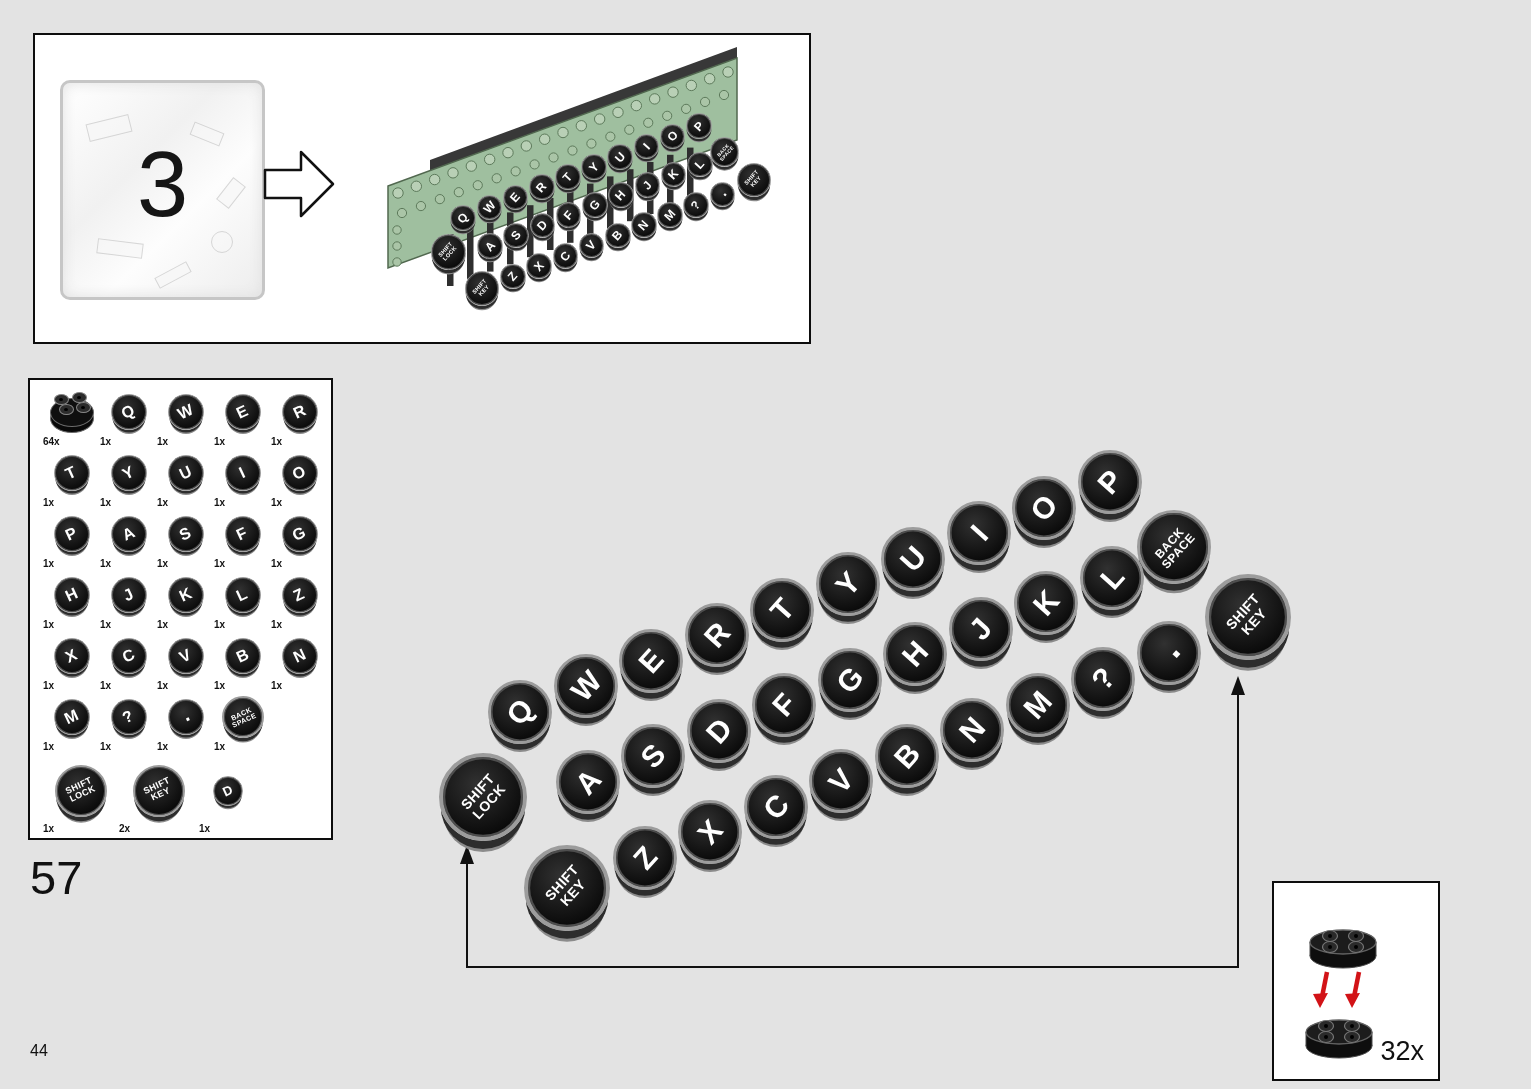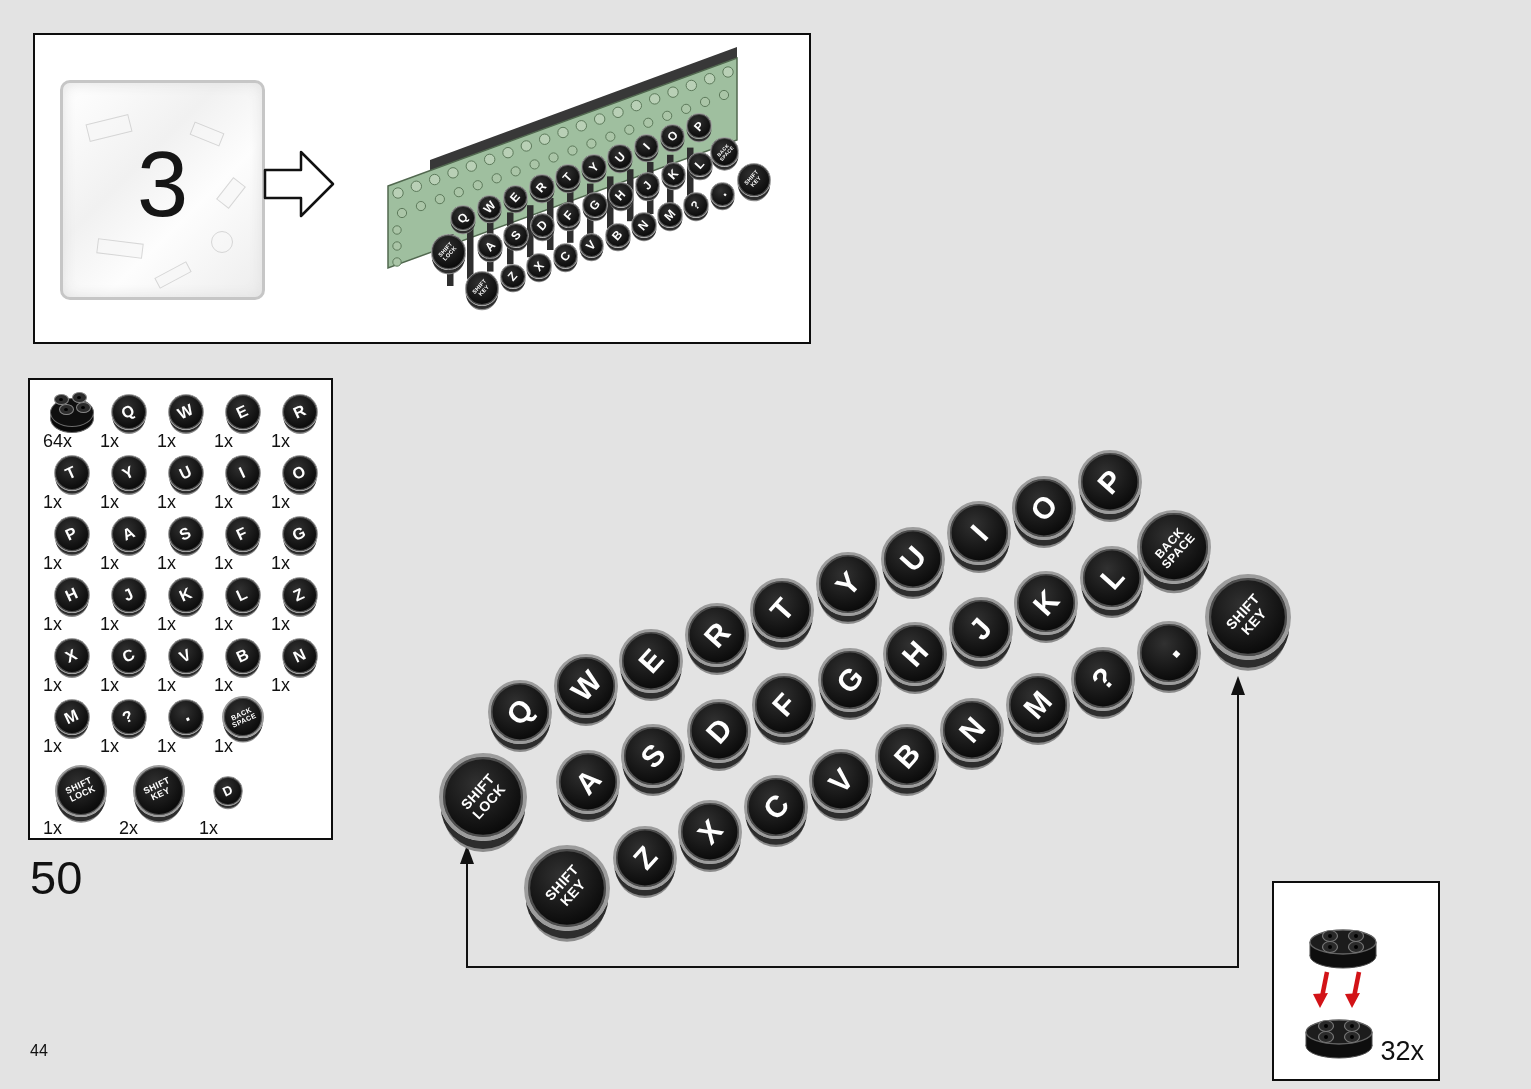--- a/index.html
+++ b/index.html
@@ -18,21 +18,21 @@
 .bag{position:absolute;left:25px;top:45px;width:205px;height:220px;border:3px solid #c6c6c6;border-radius:10px;background:linear-gradient(135deg,#ffffff,#f1f1f1 38%,#fdfdfd 62%,#ededed);box-shadow:inset 0 0 14px #e0e0e0}
 .bag-num{position:absolute;left:50%;top:50%;transform:translate(-50%,-55%);font-size:92px;color:#161616}
 .bagbit{position:absolute;border:1.5px solid #c0c0c0;opacity:.6;background:#f7f7f7}
 .bagbit.round{border-radius:50%}
 .step-number{position:absolute;left:30px;top:850px;font-size:47px;z-index:1}
 .page-number{position:absolute;left:30px;top:1042px;font-size:16px;z-index:1}
 .plist-row{display:flex;align-items:stretch;height:61px}
 .plist-row.tall{height:78px;margin-top:4px}
 .plist-cell{width:57px;display:flex;flex-direction:column;height:100%}
 .pkey-wrap{flex:1;display:flex;align-items:center;justify-content:center}
-.pcount{font-size:18px;font-weight:normal;height:17px;line-height:15px}
+.pcount{font-size:10px;font-weight:bold;height:17px;line-height:15px}
 .stack-icon{position:relative;width:46px;height:42px}
 .sbody{position:absolute;left:1px;top:7px;width:44px;height:29px;border-radius:50%;background:#0f0f0f;border:1.5px solid #6b6b6b}
 .sbody.two{top:13px;background:#090909}
 .stud{position:absolute;width:15px;height:11px;border-radius:50%;background:#2c2c2c;border:1.5px solid #868686}
 .stud::after{content:"";position:absolute;left:4.5px;top:3px;width:4px;height:3px;border-radius:50%;background:#000}
 .callout-count{position:absolute;right:14px;bottom:12px;font-size:27px;z-index:2}
 </style>
 </head>
 <body>
 
@@ -319,21 +319,21 @@
         <div class="pkey-wrap">
           <div class="key pkey" style="width: 30px; height: 30px; font-size: 13px; border: 1.5px solid var(--key_rim,#9c9c9c); box-shadow: rgb(78, 78, 78) 0px 0px 0px 1px inset, rgb(45, 45, 45) 0px 3px 0px -1px, rgb(139, 139, 139) 0px 4.8px 0px -1.5px;">
             <span class="kl">D</span>
           </div>
         </div>
         <div class="pcount">1x</div>
       </div>
     </div>
   </div>
 
-<div class="step-number">50</div>
+<div class="step-number">57</div>
 
 <div class="box callout-box">
   <div class="callout-count">32x</div>
 </div>
 
 <svg class="full-svg" width="1531" height="1089" viewBox="0 0 1531 1089">
   <polygon points="265,170 301,170 301,152 333,184 301,216 301,198 265,198" style="fill:#fff;stroke:#111;stroke-width:2.5;stroke-linejoin:round"></polygon>
   <g>
     <polygon points="430,160 737,47 737,90 430,203" style="fill:#383838"></polygon>
     <polygon points="388,186 737,58 737,140 388,268" style="fill:var(--plate_green);stroke:#51684f;stroke-width:1.5"></polygon>

